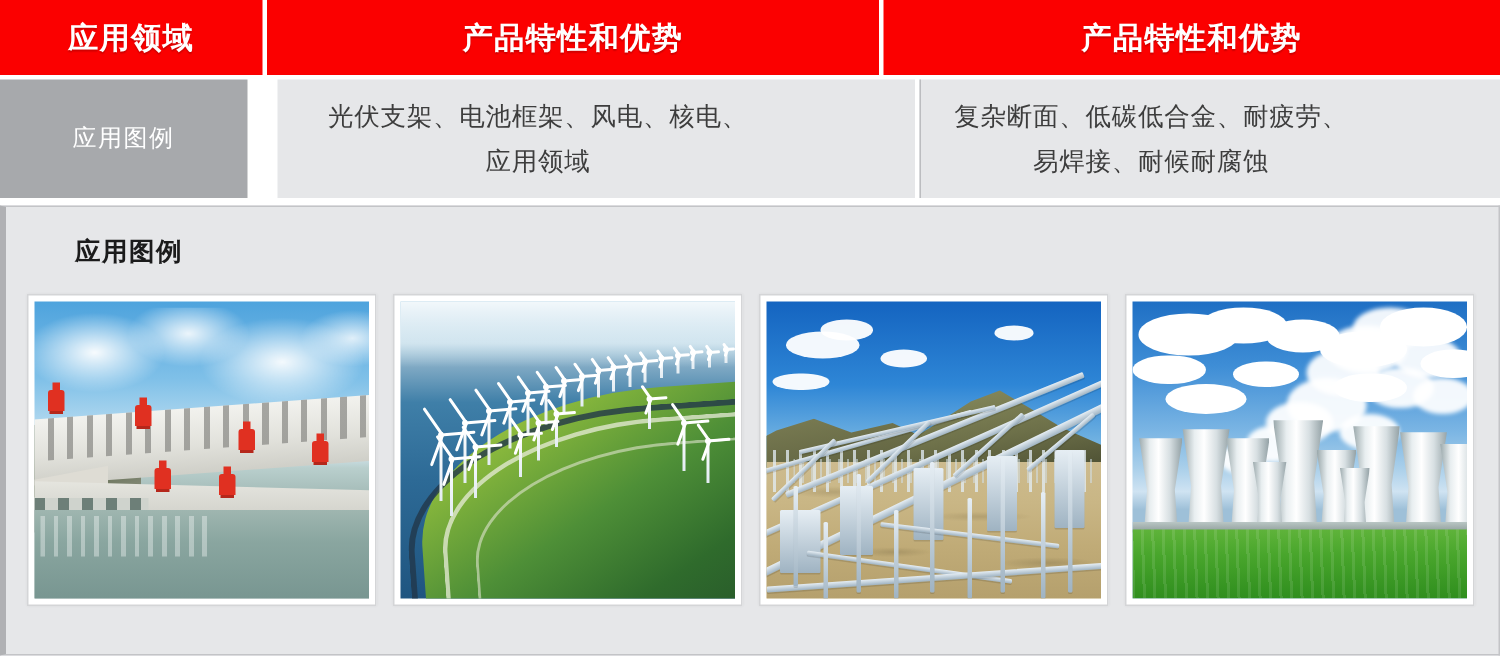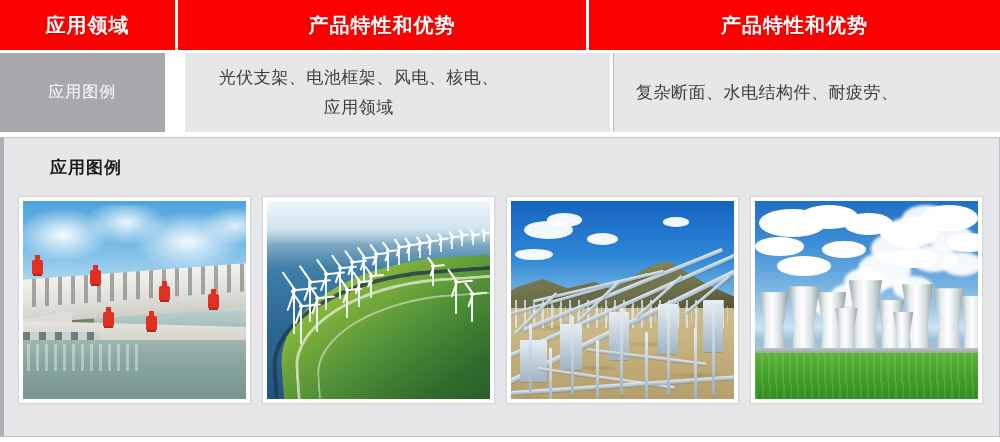--- a/index.html
+++ b/index.html
@@ -192,21 +192,22 @@
     <div class="row brow">
       <div class="cell bcell c1">应用图例</div>
       <div class="cell bcell c2">
         <div class="btext">
             <div>光伏支架、电池框架、风电、核电、</div>
             <div>应用领域</div>
           </div>
       </div>
       <div class="cell bcell c3">
         <div class="btext">
-            <div>复杂断面、水电结构件、耐疲劳、</div>
+            <div>复杂断面、低碳低合金、耐疲劳、</div>
+            <div>易焊接、耐候耐腐蚀</div>
           </div>
       </div>
     </div>
   </div>
 
   <div class="panel">
     <div class="panel-title">应用图例</div>
 
     <div class="gallery">
 

